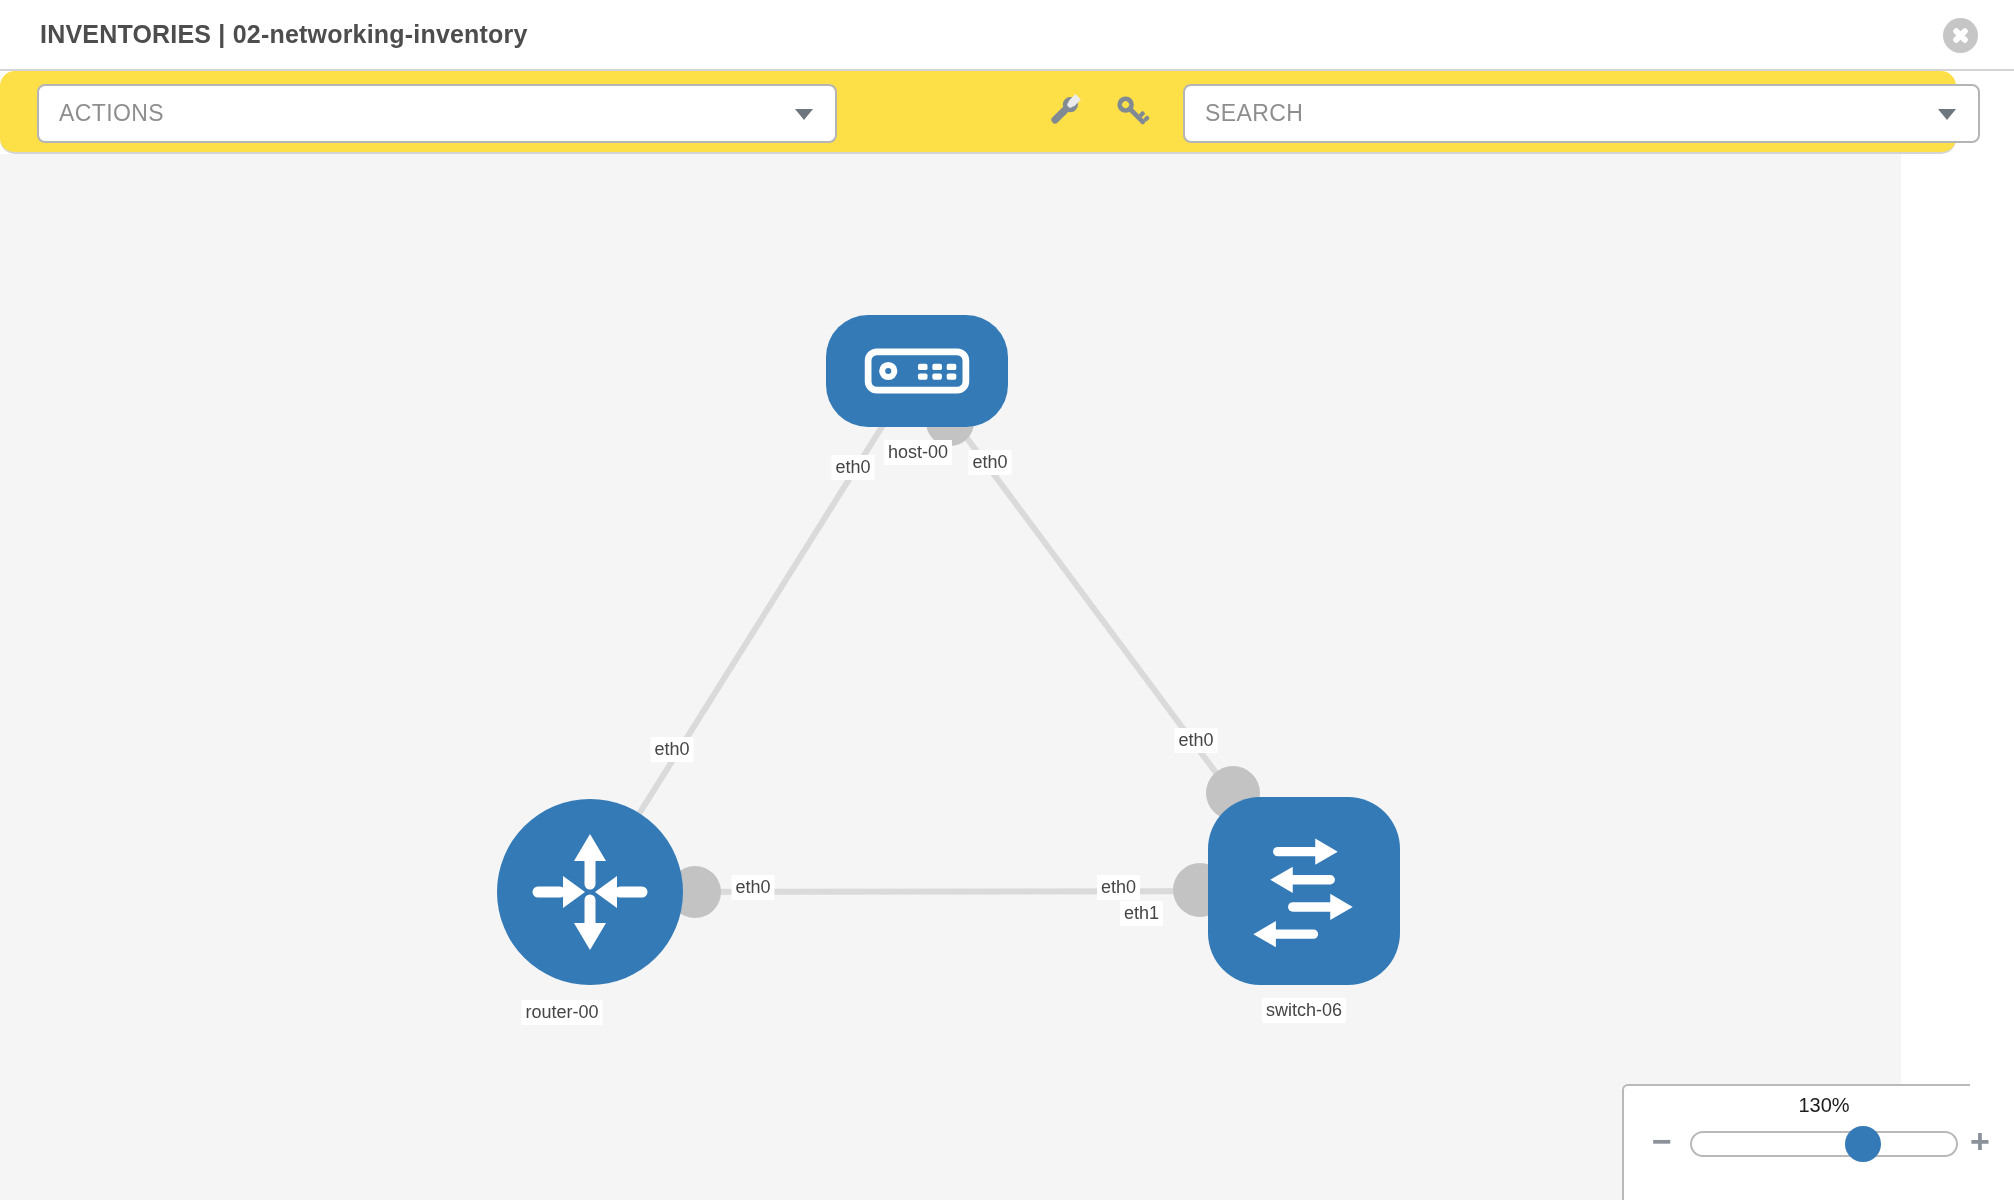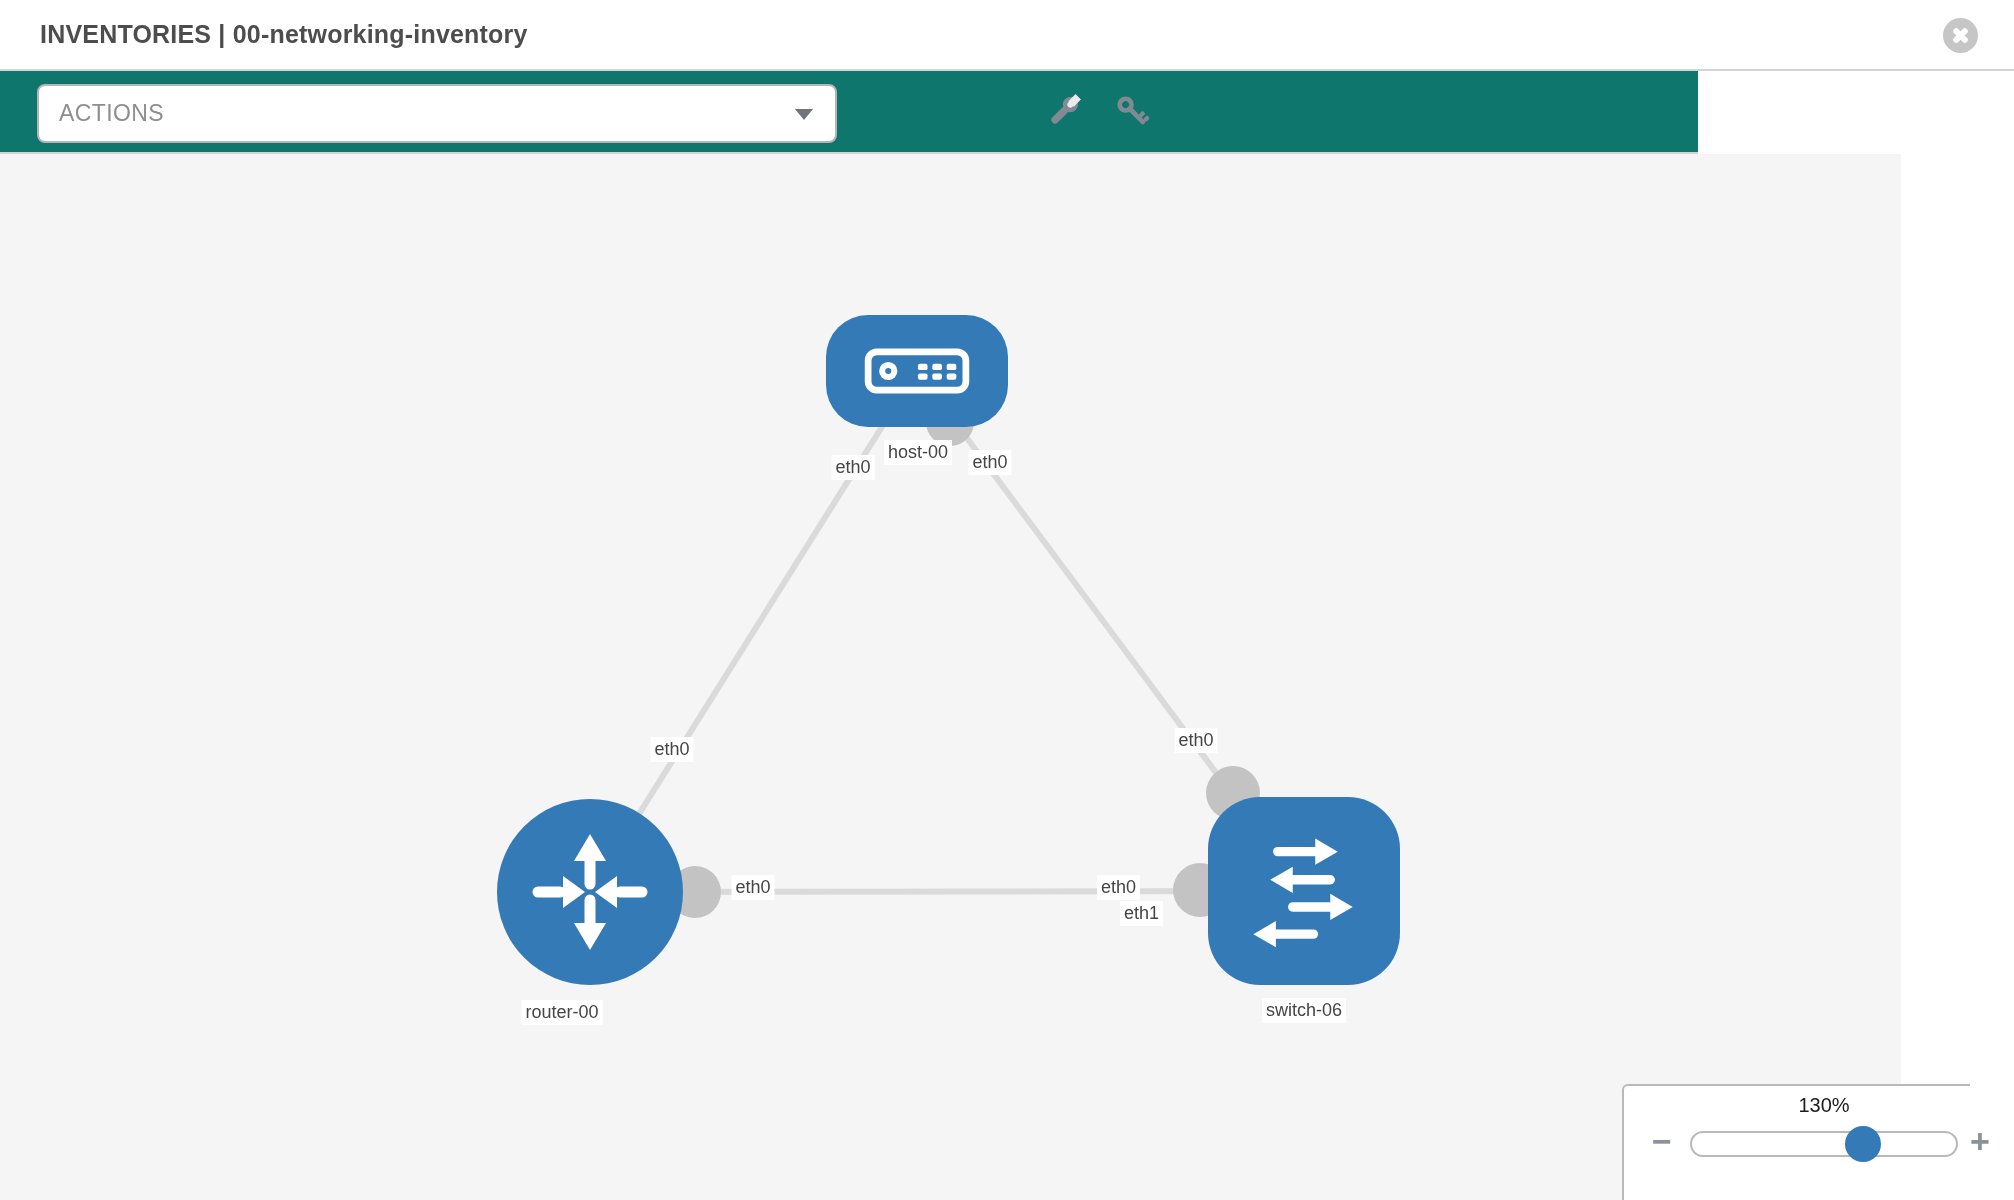--- a/index.html
+++ b/index.html
@@ -17,22 +17,22 @@
     position:absolute;left:40px;top:20px;
     font-size:25px;font-weight:700;color:#4d4d4d;letter-spacing:.2px;
   }
   .close-btn{
     position:absolute;left:1943px;top:18px;width:35px;height:35px;border-radius:50%;
     background:#c6c6c6;cursor:pointer;
   }
   .close-btn svg{position:absolute;left:0;top:0;}
   
   .toolbar{
-    position:absolute;left:0;top:71px;width:1698px;height:83px;
-    background:#0f766e;border-bottom:2px solid #d4d4d4;box-sizing:border-box;
+    position:absolute;left:0;top:71px;width:1956px;height:83px;
+    background:#fde047;border-bottom:2px solid #d4d4d4;box-sizing:border-box;border-radius:15px;
   }
   .select-box{
     position:absolute;top:13px;height:59px;background:#ffffff;
     border:2px solid #b5b5b5;border-radius:8px;box-sizing:border-box;
     display:flex;align-items:center;cursor:pointer;
   }
   .select-box .select-label{
     margin-left:20px;font-size:23px;color:#8e8e8e;letter-spacing:.4px;
   }
   .select-caret{
@@ -88,21 +88,21 @@
   }
   .zoom-handle{
     position:absolute;left:221px;top:40px;width:36px;height:36px;border-radius:50%;
     background:#337ab7;cursor:grab;
   }
 </style>
 </head>
 <body>
 
 <div class="header">
-  <div class="header-title">INVENTORIES | 00-networking-inventory</div>
+  <div class="header-title">INVENTORIES | 02-networking-inventory</div>
   <div class="close-btn">
     <svg width="35" height="35" viewBox="0 0 35 35">
       <rect x="8.5" y="14.6" width="18" height="5.8" rx="2.4" fill="#ffffff" transform="rotate(45 17.5 17.5)"></rect>
       <rect x="8.5" y="14.6" width="18" height="5.8" rx="2.4" fill="#ffffff" transform="rotate(-45 17.5 17.5)"></rect>
     </svg>
   </div>
 </div>
 
 <div class="toolbar">
   <div class="select-box actions-box">
@@ -125,20 +125,24 @@
     <svg width="38" height="38" viewBox="0 0 24 24">
       <g transform="rotate(-45 12 12)">
         <circle cx="12" cy="5.4" r="3.7" fill="none" stroke="#818a93" stroke-width="3"></circle>
         <rect x="10.5" y="8.6" width="3" height="13.6" rx="1.2" fill="#818a93"></rect>
         <rect x="13.3" y="15.6" width="3.6" height="2.7" rx="1" fill="#818a93"></rect>
         <rect x="13.3" y="19.6" width="3.6" height="2.7" rx="1" fill="#818a93"></rect>
       </g>
     </svg>
   </div>
 
+  <div class="select-box search-box">
+    <span class="select-label">SEARCH</span>
+    <span class="select-caret"></span>
+  </div>
 </div>
 
 <div class="canvas">
 
   <svg class="links-layer" width="2014" height="1046" viewBox="0 0 2014 1046">
     <line x1="917" y1="217" x2="590" y2="738" stroke="#dadada" stroke-width="6"></line>
     <line x1="917" y1="217" x2="1304" y2="737" stroke="#dadada" stroke-width="6"></line>
     <line x1="590" y1="738" x2="1304" y2="737" stroke="#dadada" stroke-width="6"></line>
     <circle cx="950" cy="268" r="24" fill="#c3c3c3"></circle>
     <circle cx="695" cy="738" r="26" fill="#c3c3c3"></circle>

